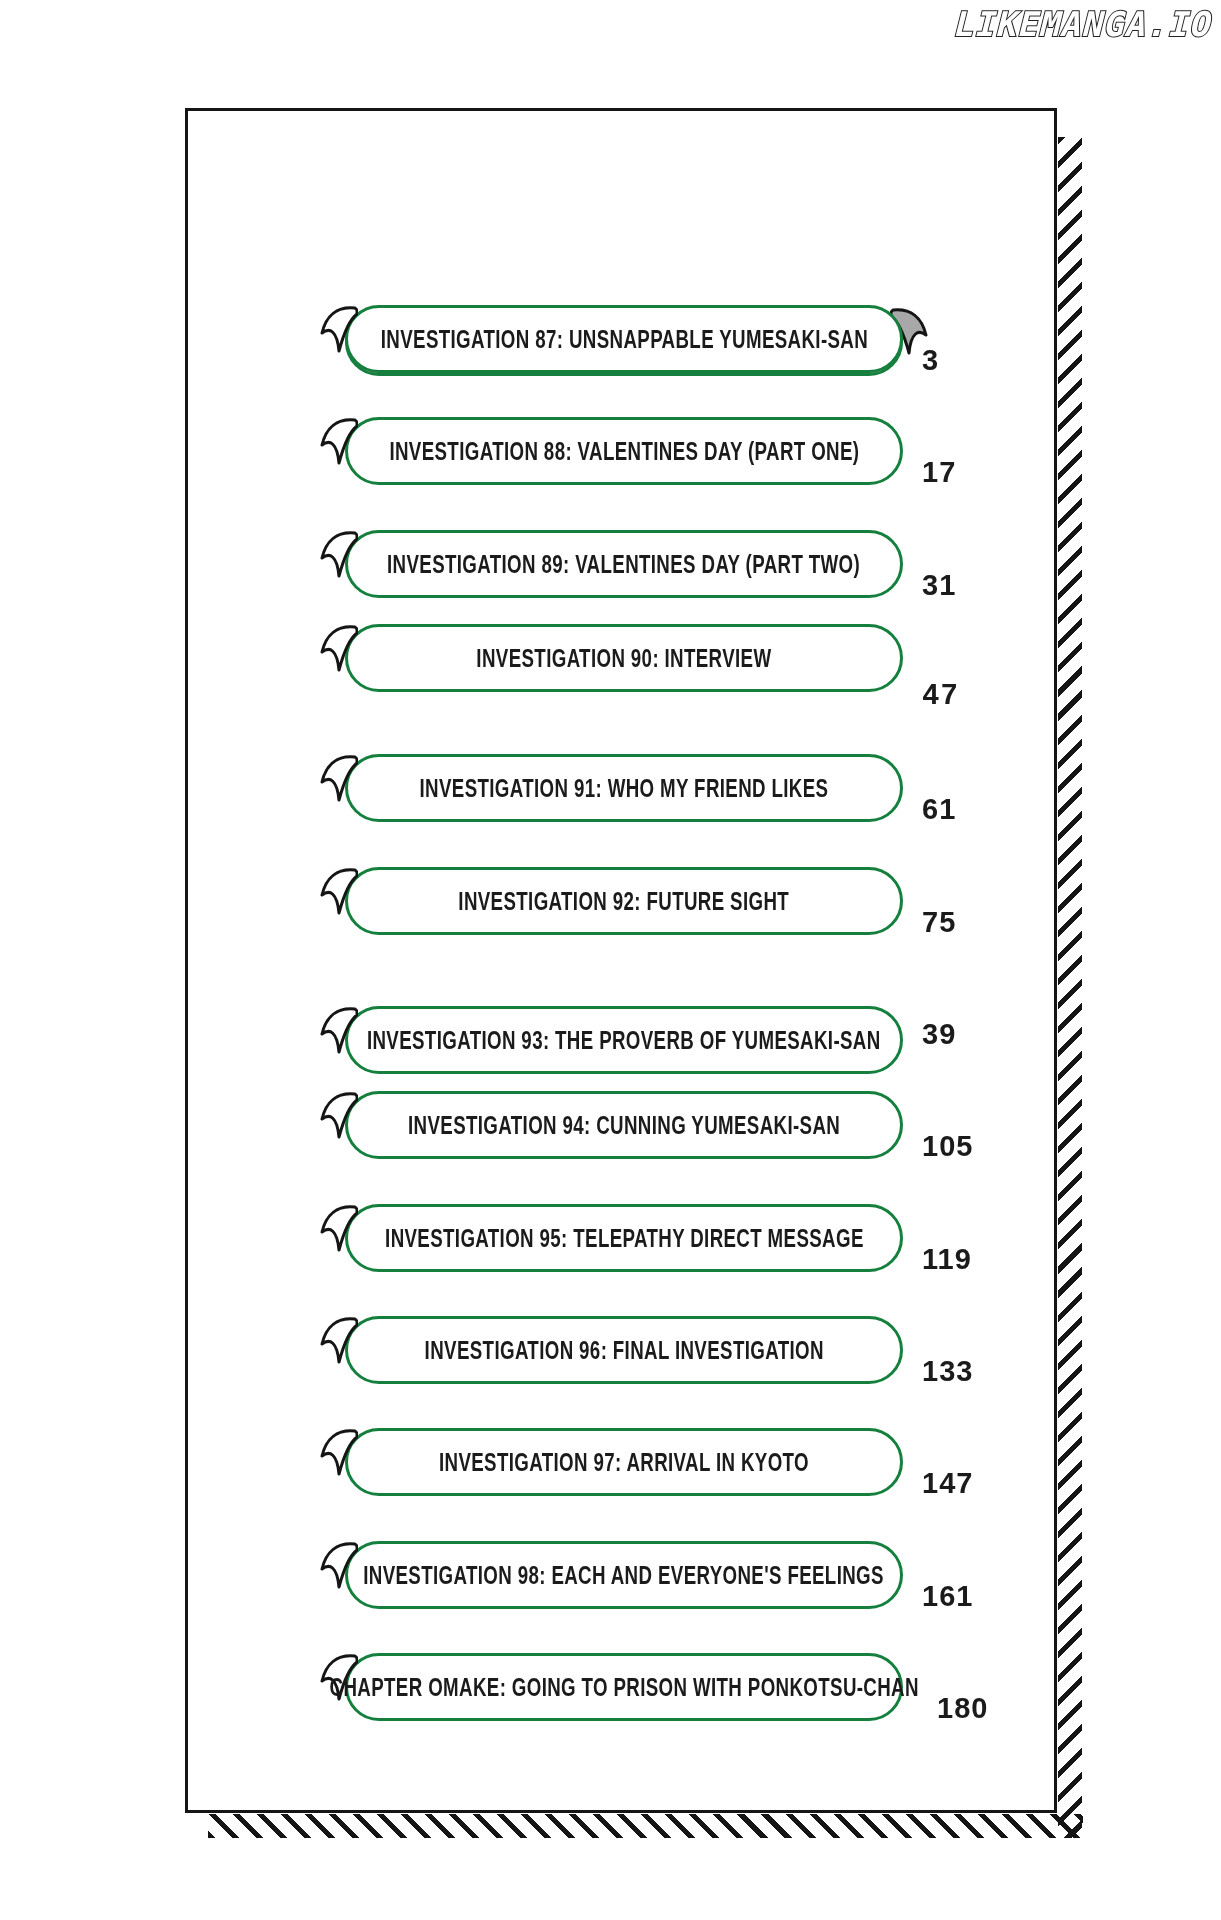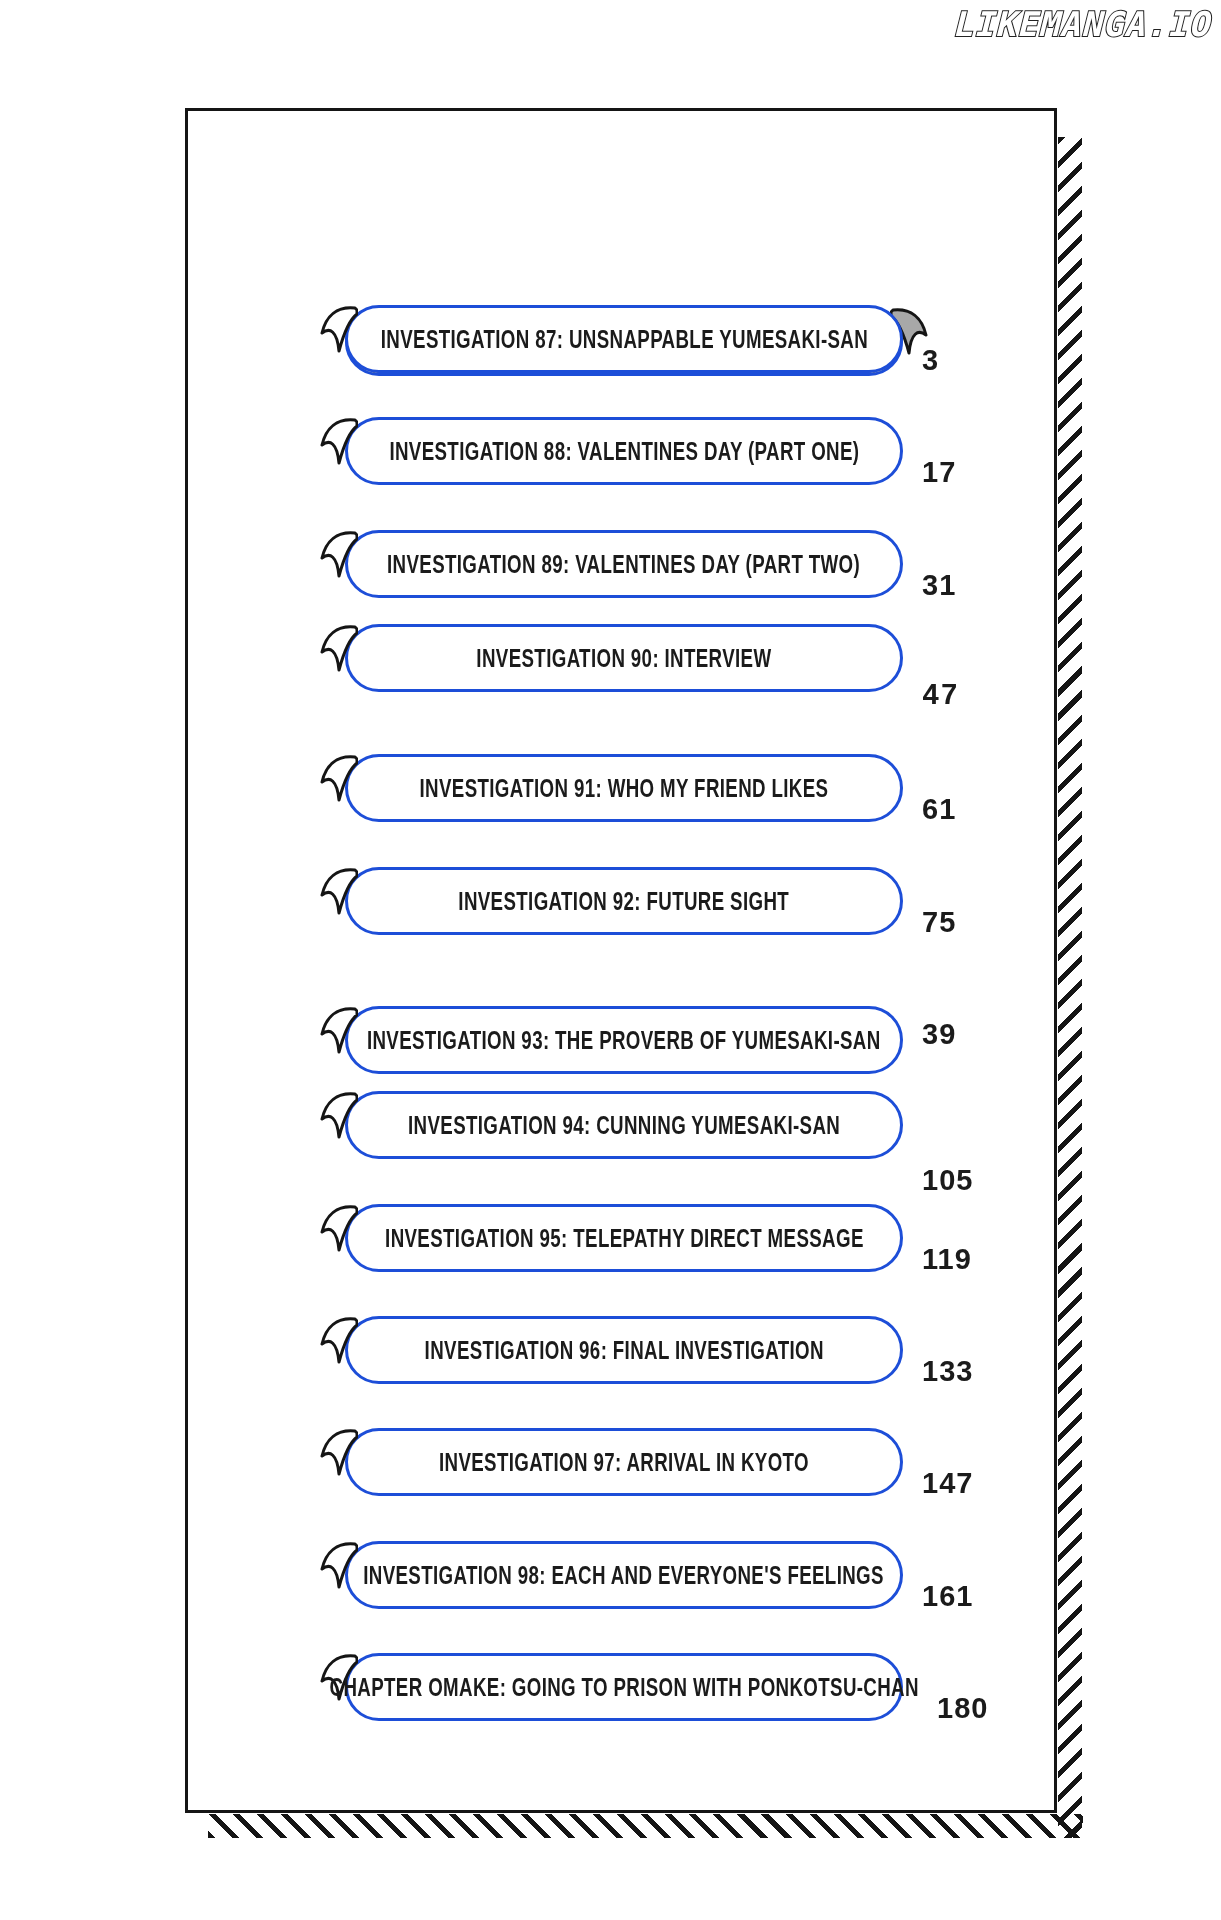--- a/index.html
+++ b/index.html
@@ -67,21 +67,21 @@
       transparent 5px, transparent 17px);
   }
 
   
   .bubble {
     position: absolute;
     left: 345px;
     width: 558px;
     height: 68px;
     box-sizing: border-box;
-    border: 3px solid #1d4ed8;
+    border: 3px solid #15803d;
     border-radius: 34px;
     background: #ffffff;
     display: flex;
     align-items: center;
     justify-content: center;
   }
   .bubble-title {
     top: 197px;
     background-color: #adadad;
     background-image: radial-gradient(circle, #7d7d7d 1.1px, transparent 1.1px);
@@ -201,21 +201,21 @@
       </div>
       <span class="page-number" style="top: 1017px;">39</span>
     </div>
       <div>
       <div class="bubble" style="top: 1091px;">
         <svg class="tail tail-left" viewBox="0 0 38 50">
           <path d="M35 3 C 17 1, 6 11, 2 28 C 10 22, 17 26, 19 46 C 23 31, 29 15, 37 9 L 37 5 Z" fill="#ffffff" stroke="#151515" stroke-width="3" stroke-linejoin="round"></path>
         </svg>
         <span class="chapter-title">INVESTIGATION 94: CUNNING YUMESAKI-SAN</span>
       </div>
-      <span class="page-number" style="top: 1163px;">105</span>
+      <span class="page-number" style="top: 1129px;">105</span>
     </div>
       <div>
       <div class="bubble" style="top: 1204px;">
         <svg class="tail tail-left" viewBox="0 0 38 50">
           <path d="M35 3 C 17 1, 6 11, 2 28 C 10 22, 17 26, 19 46 C 23 31, 29 15, 37 9 L 37 5 Z" fill="#ffffff" stroke="#151515" stroke-width="3" stroke-linejoin="round"></path>
         </svg>
         <span class="chapter-title">INVESTIGATION 95: TELEPATHY DIRECT MESSAGE</span>
       </div>
       <span class="page-number" style="top: 1242px;">119</span>
     </div>

